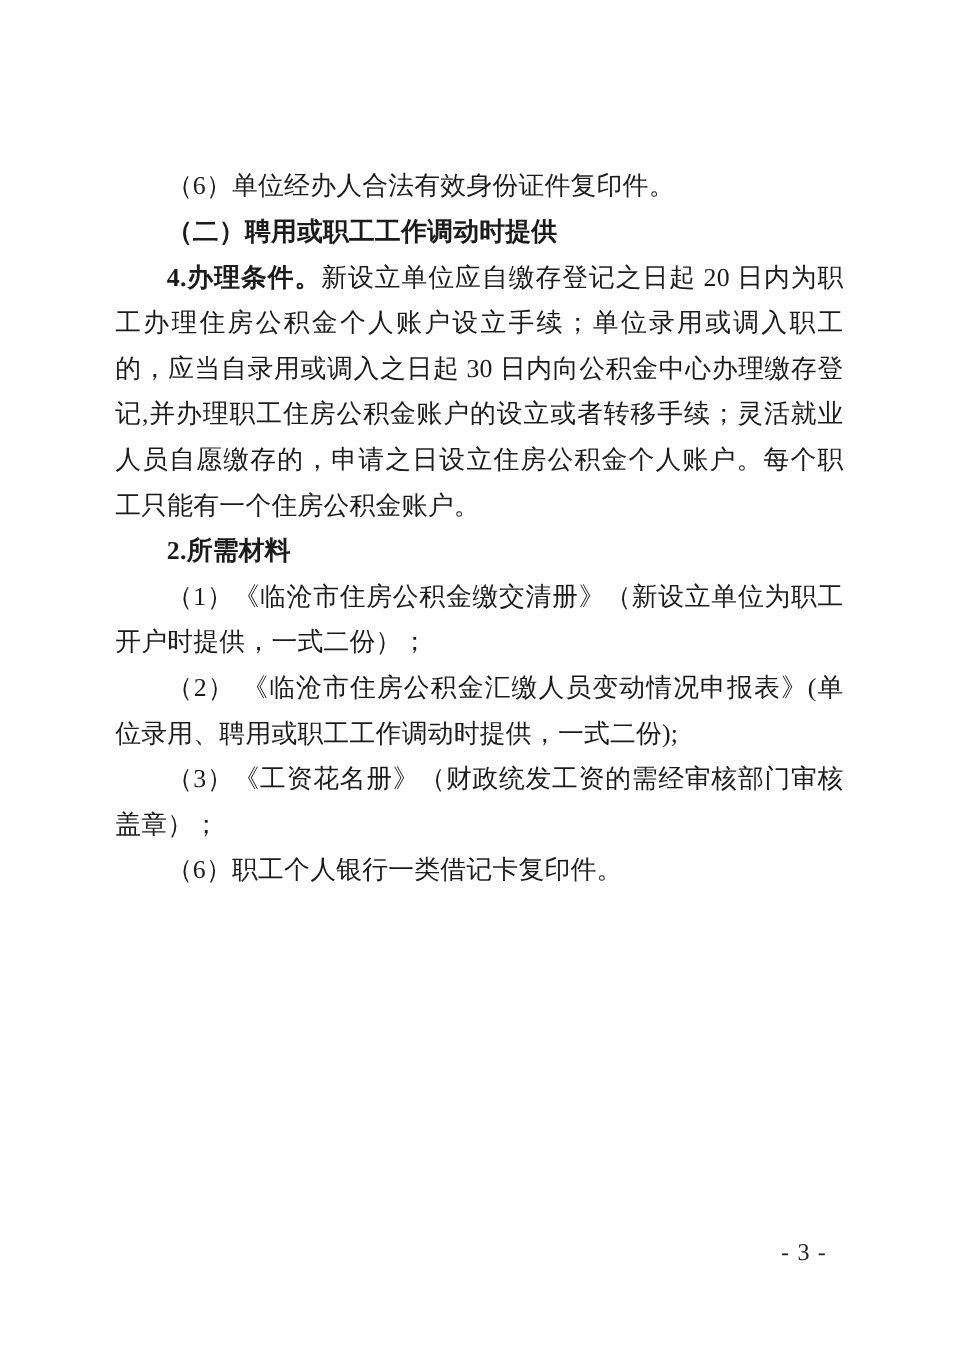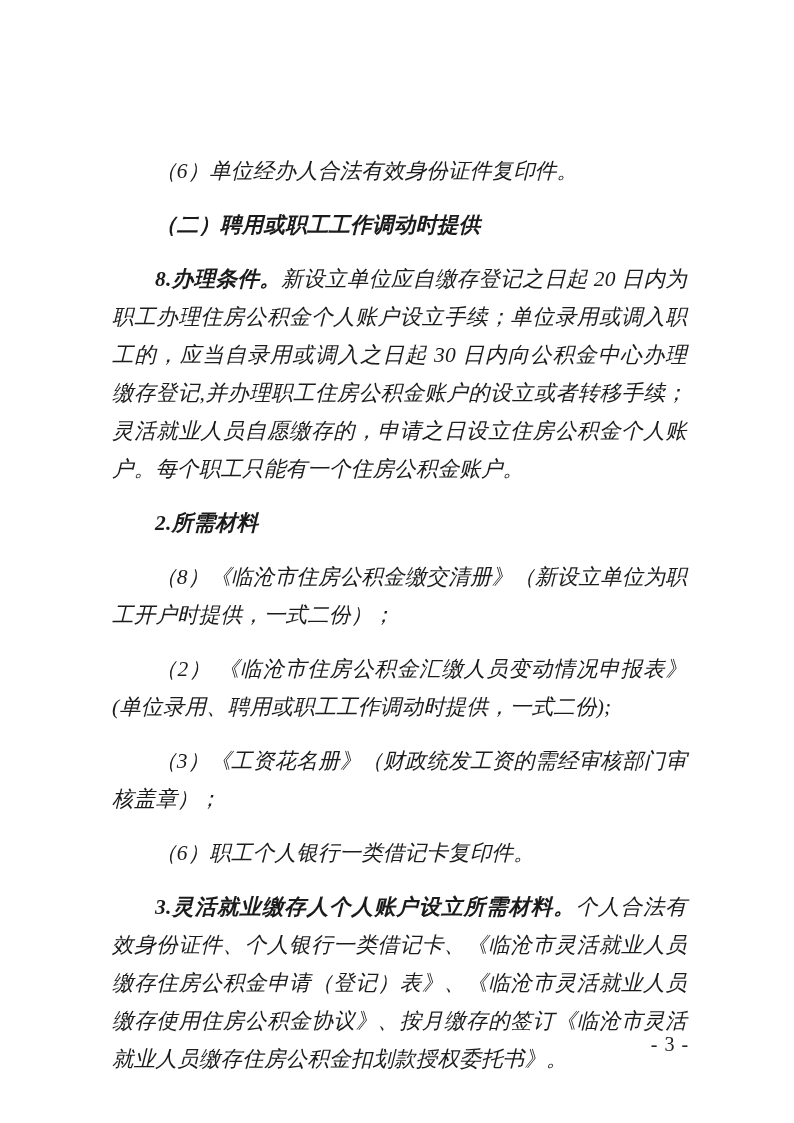--- a/index.html
+++ b/index.html
@@ -27,24 +27,23 @@
     top: 136px;
     width: 607px;
     font-size: 21.5px;
     line-height: 38px;
     color: #1b1b1b;
     text-align: justify;
     text-justify: inter-ideograph;
     letter-spacing: 0.2px;
   }
   .content p {
-    margin: 16px;
+    margin: 0;
     padding: 0;
     text-indent: 2em;
-    font-style: italic;
   }
   .b {
     font-weight: bold;
   }
   .footer {
     position: absolute;
     top: 1032px;
     left: 600px;
     width: 140px;
     text-align: center;
@@ -63,47 +62,44 @@
 
     <p>
       <span>（6）单位经办人合法有效身份证件复印件。</span>
     </p>
 
     <p>
       <span class="b">（二）聘用或职工工作调动时提供</span>
     </p>
 
     <p>
-      <span class="b">8.办理条件。</span><span>新设立单位应自缴存登记之日起 20 日内为职工办理住房公积金个人账户设立手续；单位录用或调入职工的，应当自录用或调入之日起 30 日内向公积金中心办理缴存登记,并办理职工住房公积金账户的设立或者转移手续；灵活就业人员自愿缴存的，申请之日设立住房公积金个人账户。每个职工只能有一个住房公积金账户。</span>
+      <span class="b">4.办理条件。</span><span>新设立单位应自缴存登记之日起 20 日内为职工办理住房公积金个人账户设立手续；单位录用或调入职工的，应当自录用或调入之日起 30 日内向公积金中心办理缴存登记,并办理职工住房公积金账户的设立或者转移手续；灵活就业人员自愿缴存的，申请之日设立住房公积金个人账户。每个职工只能有一个住房公积金账户。</span>
     </p>
 
     <p>
       <span class="b">2.所需材料</span>
     </p>
 
     <p>
-      <span>（8）《临沧市住房公积金缴交清册》（新设立单位为职工开户时提供，一式二份）；</span>
+      <span>（1）《临沧市住房公积金缴交清册》（新设立单位为职工开户时提供，一式二份）；</span>
     </p>
 
     <p>
       <span>（2） 《临沧市住房公积金汇缴人员变动情况申报表》(单位录用、聘用或职工工作调动时提供，一式二份);</span>
     </p>
 
     <p>
       <span>（3）《工资花名册》（财政统发工资的需经审核部门审核盖章）；</span>
     </p>
 
 
     <p>
       <span>（6）职工个人银行一类借记卡复印件。</span>
     </p>
 
-    <p>
-      <span class="b">3.灵活就业缴存人个人账户设立所需材料。</span><span>个人合法有效身份证件、个人银行一类借记卡、《临沧市灵活就业人员缴存住房公积金申请（登记）表》、《临沧市灵活就业人员缴存使用住房公积金协议》、按月缴存的签订《临沧市灵活就业人员缴存住房公积金扣划款授权委托书》。</span>
-    </p>
 
   </div>
 
   <div class="footer">
     <span>- 3 -</span>
   </div>
 
 </div>
 
 </body></html>

